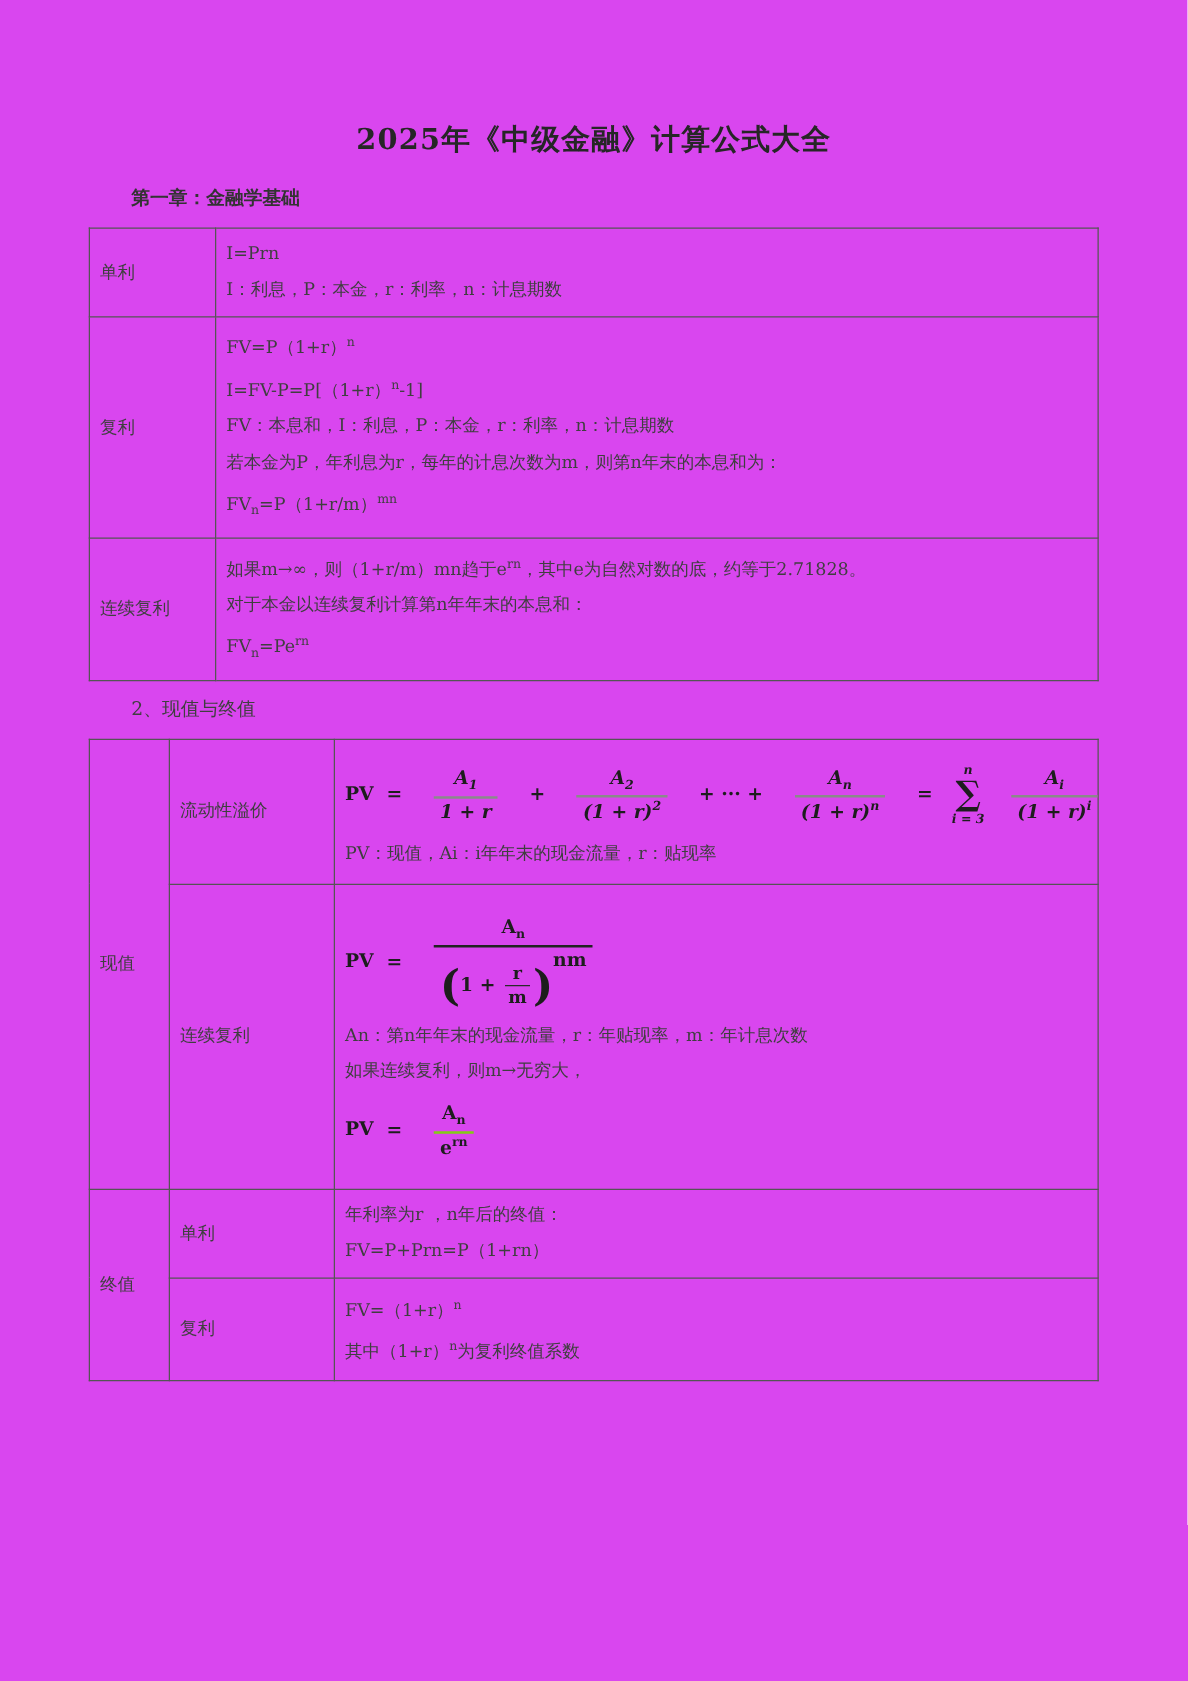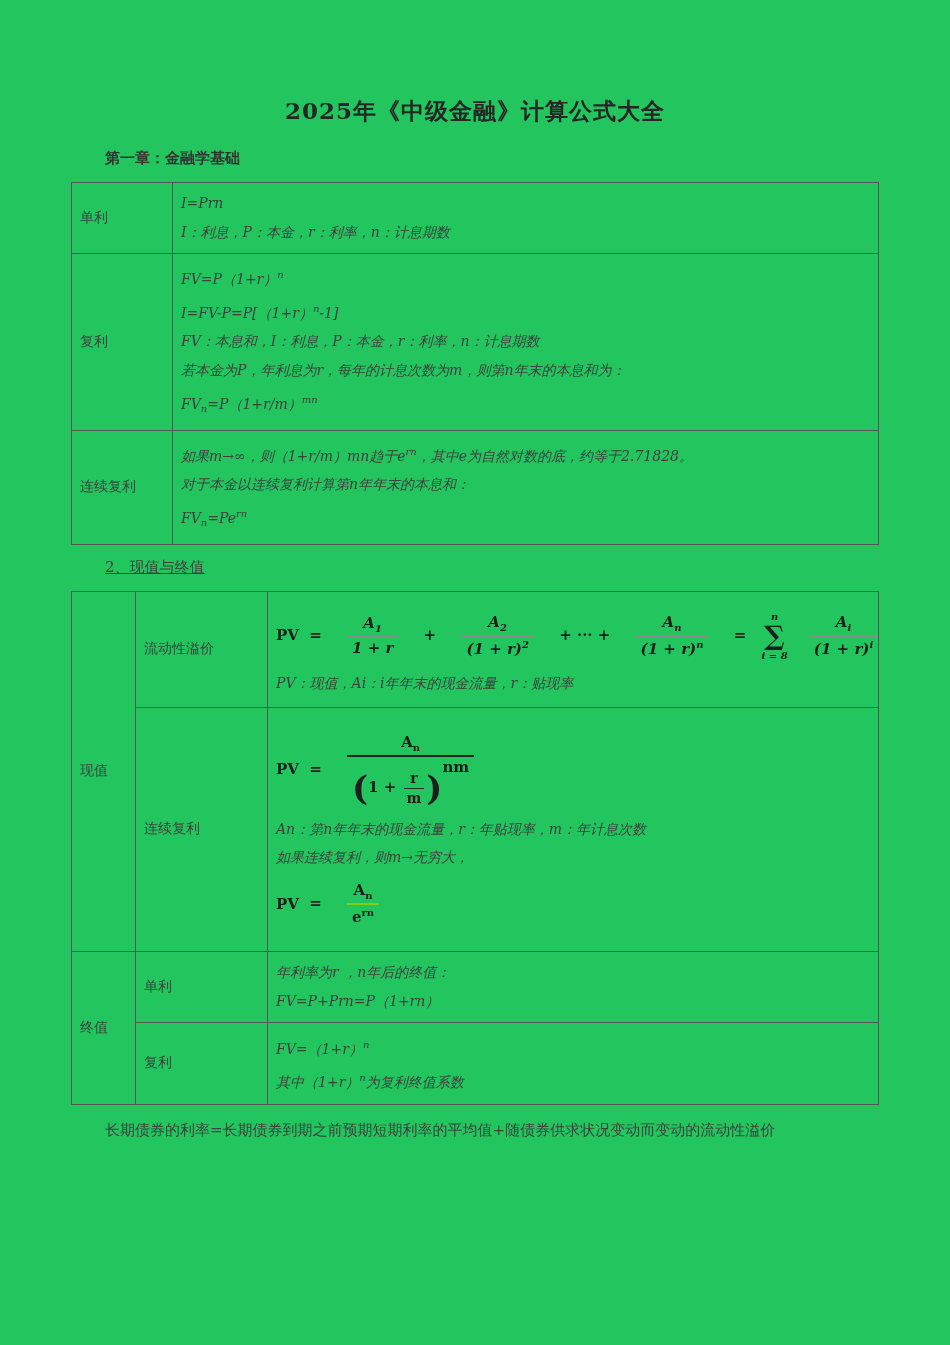--- a/index.html
+++ b/index.html
@@ -1,19 +1,19 @@
 <!DOCTYPE html>
 <html><head>
 <meta charset="utf-8">
 <style>
   html,body{margin:0;padding:0;background:#ffffff;}
   .page{
     position:relative;
     width:950px;height:1345px;
-    background:#22c55e;
+    background:#d946ef;
     color:#3f3f3f;
     font-family:"DejaVu Serif","Liberation Serif",serif;
     font-size:14px;
     overflow:hidden;
   }
   .title{
     padding-top:96px;
     text-align:center;
     font-size:23px;
     font-weight:bold;
@@ -39,24 +39,24 @@
     font-size:14px;
     color:#3f3f3f;
   }
   table.grid td{
     border:1px solid #555555;
     vertical-align:middle;
     padding:6px 8px;
   }
   td.lab{padding-left:8px;}
   td.con{padding-left:13px;padding-right:10px;}
-  .line{line-height:29px;font-style:italic;}
+  .line{line-height:29px;}
   sup{font-size:10px;}
   sub{font-size:10px;}
-  .t2gap{text-decoration:underline;}
+  .t2gap{}
   
   .formula{
     font-weight:bold;
     color:#1d1d1d;
     font-size:15px;
     margin:10px 0 8px 0;
     white-space:nowrap;
   }
   .formula .op{margin:0 5px;font-style:normal;}
   .frac{
@@ -155,21 +155,21 @@
       <td class="con">
         <div class="formula fA">
           <span>PV</span>
           <span class="op">=</span>
           <span class="frac"><span class="num"><span>A</span><sub>1</sub></span><span class="den"><span>1 + r</span></span></span>
           <span class="op">+</span>
           <span class="frac"><span class="num"><span>A</span><sub>2</sub></span><span class="den"><span>(1 + r)</span><sup>2</sup></span></span>
           <span class="op">+ ··· +</span>
           <span class="frac"><span class="num"><span>A</span><sub>n</sub></span><span class="den"><span>(1 + r)</span><sup>n</sup></span></span>
           <span class="op">=</span>
-          <span class="sum"><span class="top">n</span><span class="sigma">∑</span><span class="bot">i = 8</span></span>
+          <span class="sum"><span class="top">n</span><span class="sigma">∑</span><span class="bot">i = 3</span></span>
           <span class="frac"><span class="num"><span>A</span><sub>i</sub></span><span class="den"><span>(1 + r)</span><sup>i</sup></span></span>
         </div>
         <div class="line cap">PV：现值，Ai：i年年末的现金流量，r：贴现率</div>
       </td>
     </tr>
     <tr style="height:244px">
       <td class="lab">连续复利</td>
       <td class="con">
         <div class="formula fB">
           <span>PV</span>
@@ -204,15 +204,14 @@
     <tr style="height:82px">
       <td class="lab">复利</td>
       <td class="con">
         <div class="line"><span>FV=（1+r）</span><sup>n</sup></div>
         <div class="line"><span>其中（1+r）</span><sup>n</sup><span>为复利终值系数</span></div>
       </td>
     </tr>
   </tbody>
     </table>
 
-  <div class="bodyline">长期债券的利率=长期债券到期之前预期短期利率的平均值+随债券供求状况变动而变动的流动性溢价</div>
 
 </div>
 
 </body></html>

